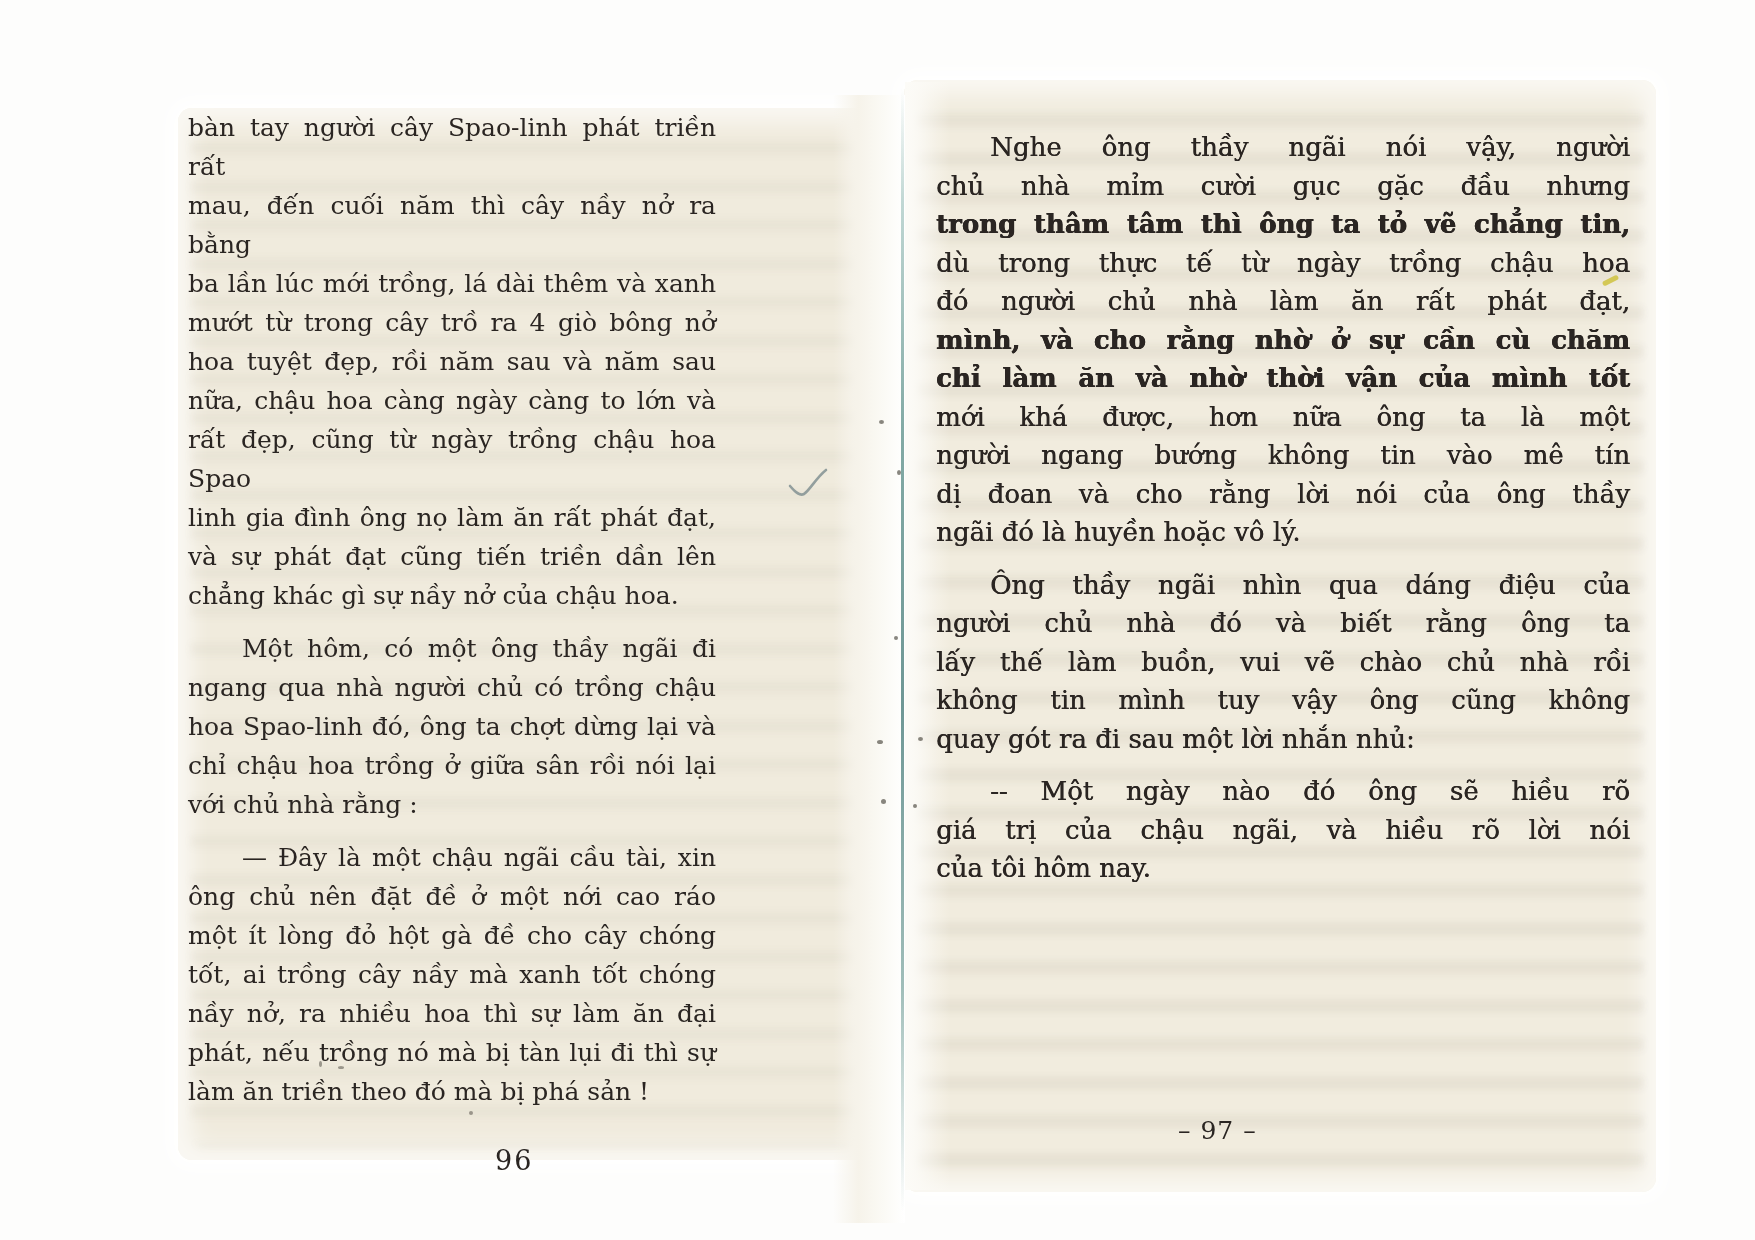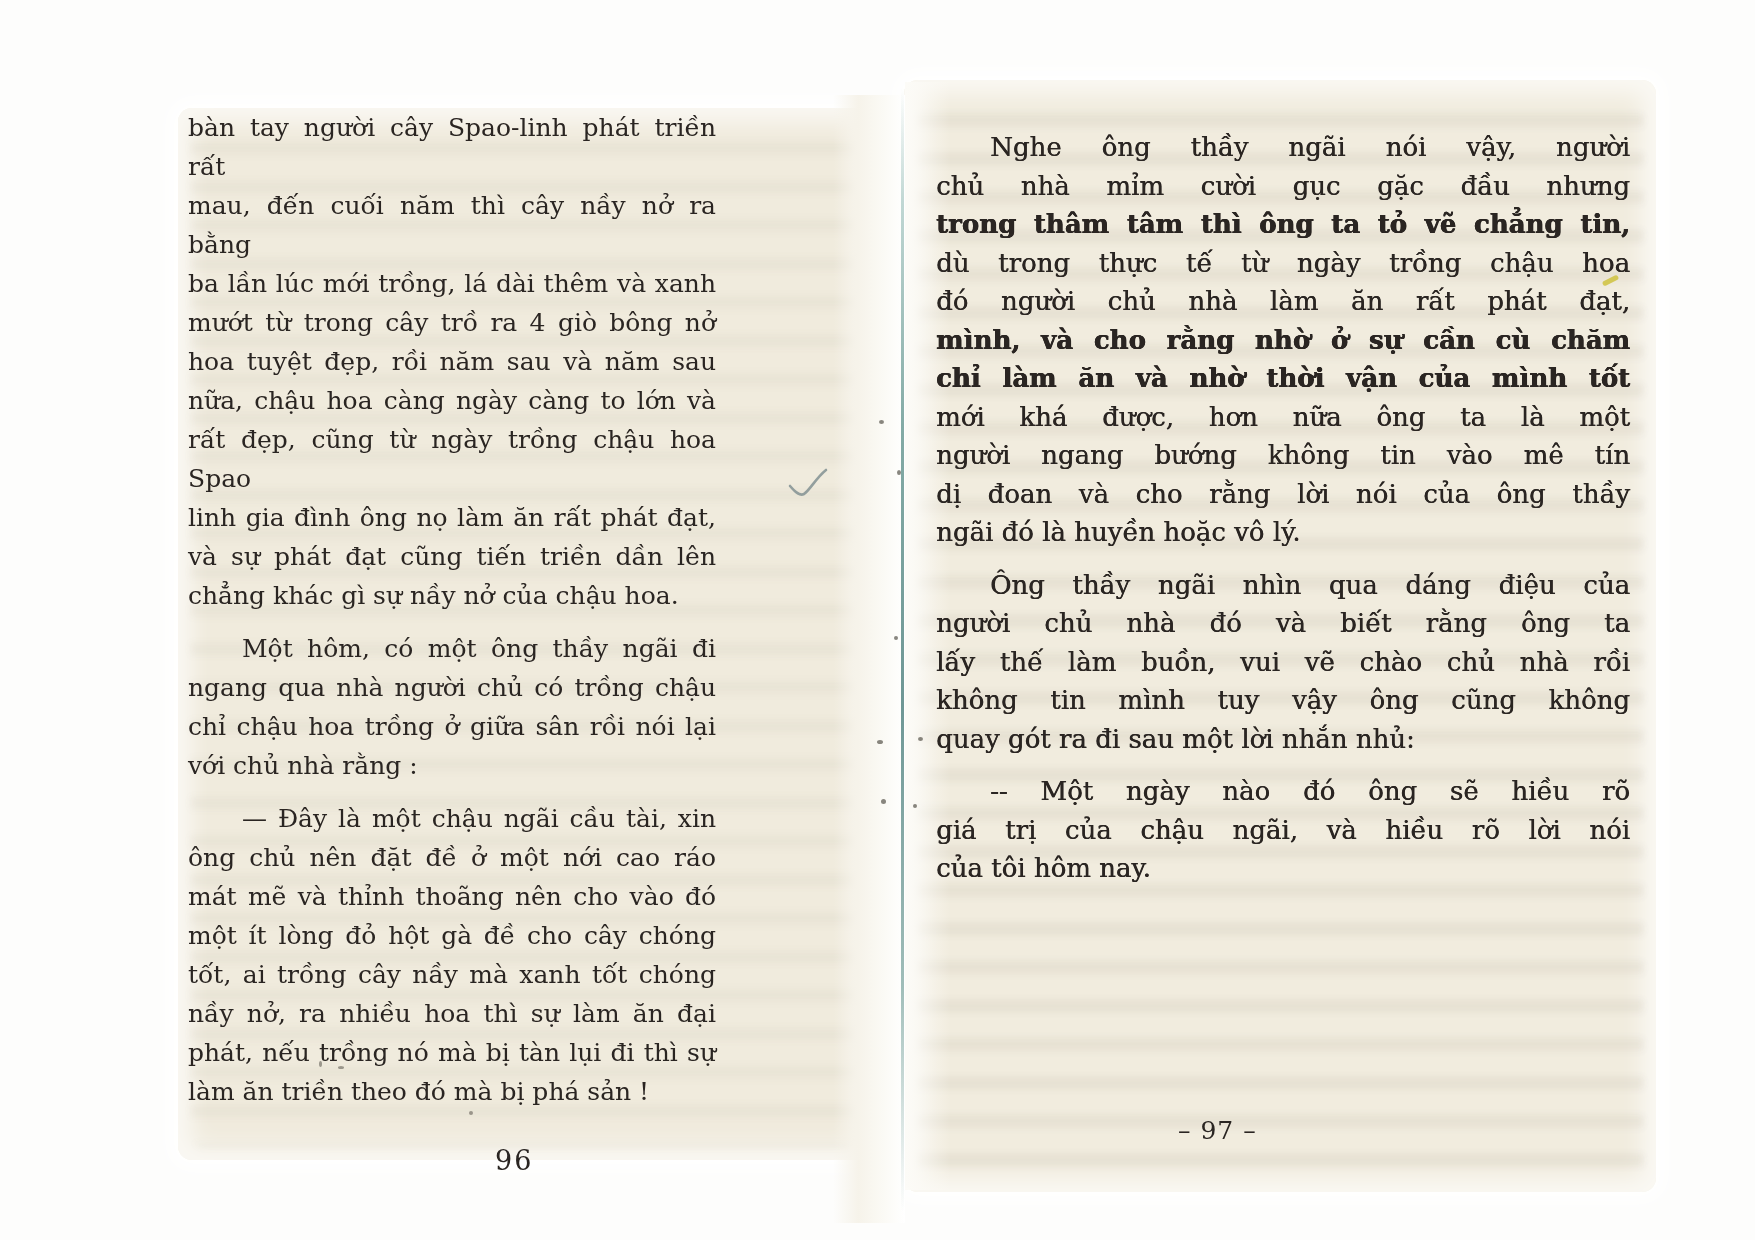--- a/index.html
+++ b/index.html
@@ -101,27 +101,27 @@
         <div class="line">hoa tuyệt đẹp, rồi năm sau và năm sau</div>
         <div class="line">nữa, chậu hoa càng ngày càng to lớn và</div>
         <div class="line">rất đẹp, cũng từ ngày trồng chậu hoa Spao</div>
         <div class="line">linh gia đình ông nọ làm ăn rất phát đạt,</div>
         <div class="line">và sự phát đạt cũng tiến triền dần lên</div>
         <div class="line last">chẳng khác gì sự nầy nở của chậu hoa.</div>
       </div>
       <div class="para indent">
         <div class="line">Một hôm, có một ông thầy ngãi đi</div>
         <div class="line">ngang qua nhà người chủ có trồng chậu</div>
+        <div class="line">hoa Spao-linh đó, ông ta chợt dừng lại và</div>
         <div class="line">chỉ chậu hoa trồng ở giữa sân rồi nói lại</div>
         <div class="line last">với chủ nhà rằng :</div>
       </div>
       <div class="para indent">
         <div class="line">— Đây là một chậu ngãi cầu tài, xin</div>
         <div class="line">ông chủ nên đặt đề ở một nới cao ráo</div>
-        <div class="line">mát mẽ và thỉnh thoãng nên cho vào đó</div>
         <div class="line">một ít lòng đỏ hột gà đề cho cây chóng</div>
         <div class="line">tốt, ai trồng cây nầy mà xanh tốt chóng</div>
         <div class="line">nầy nở, ra nhiều hoa thì sự làm ăn đại</div>
         <div class="line">phát, nếu trồng nó mà bị tàn lụi đi thì sự</div>
         <div class="line last">làm ăn triền theo đó mà bị phá sản !</div>
       </div>
     </div>
   <div class="page-number page-number-left">96</div>
 
   <div class="textblock textblock-right">

